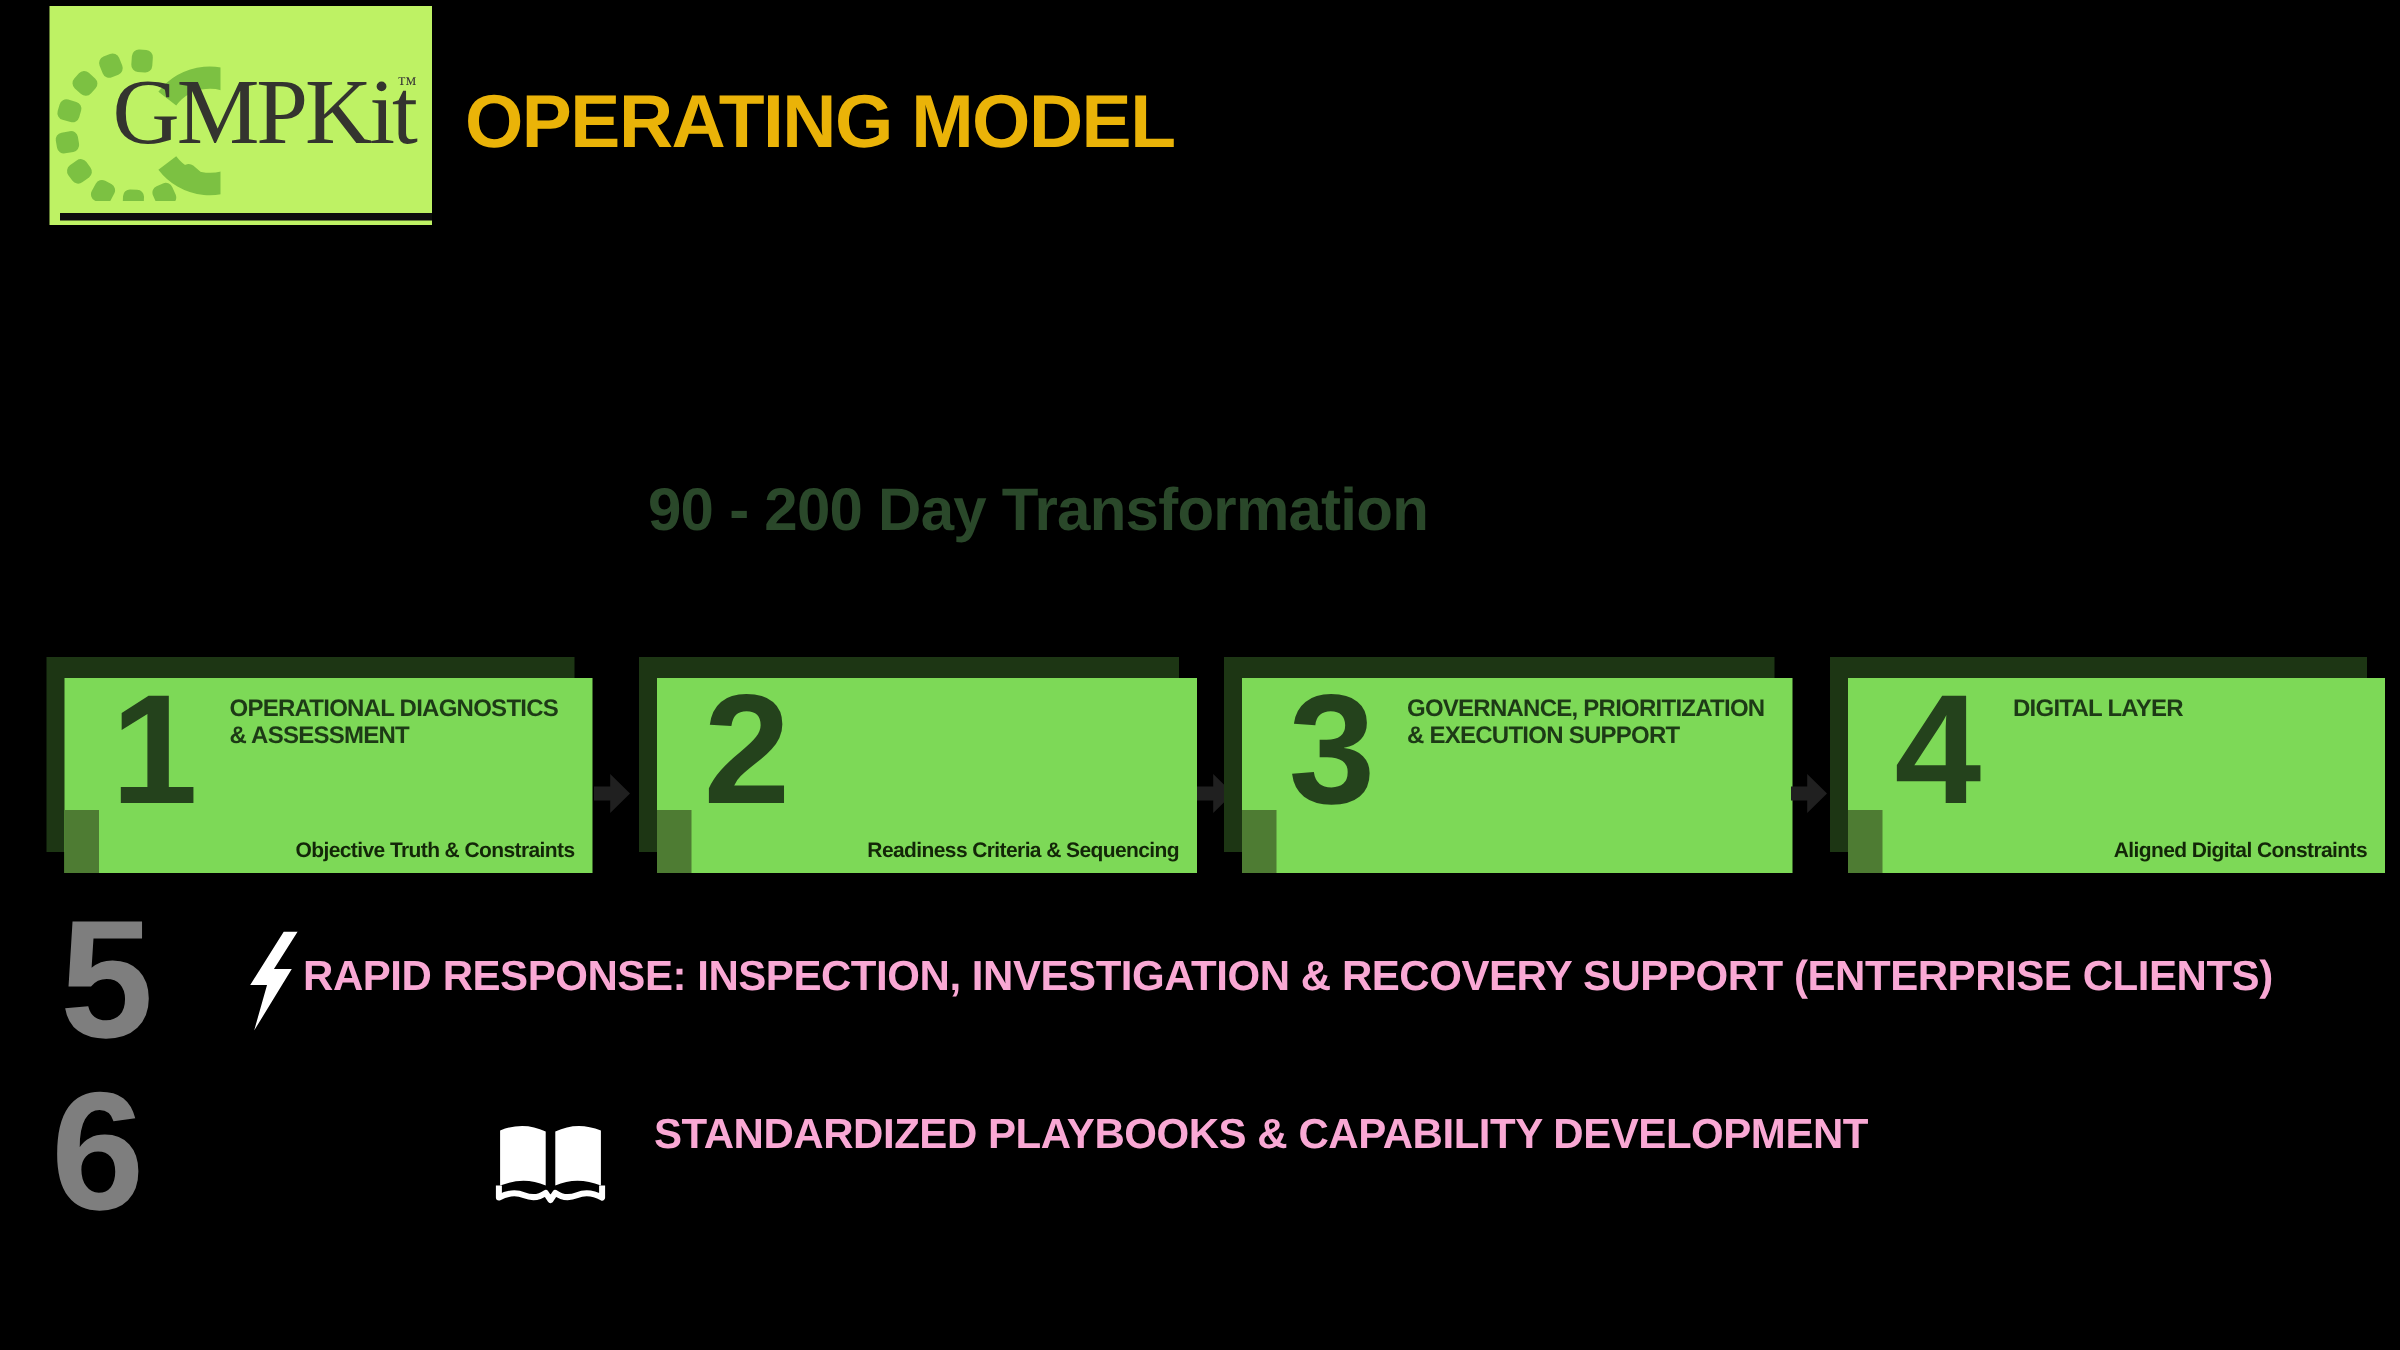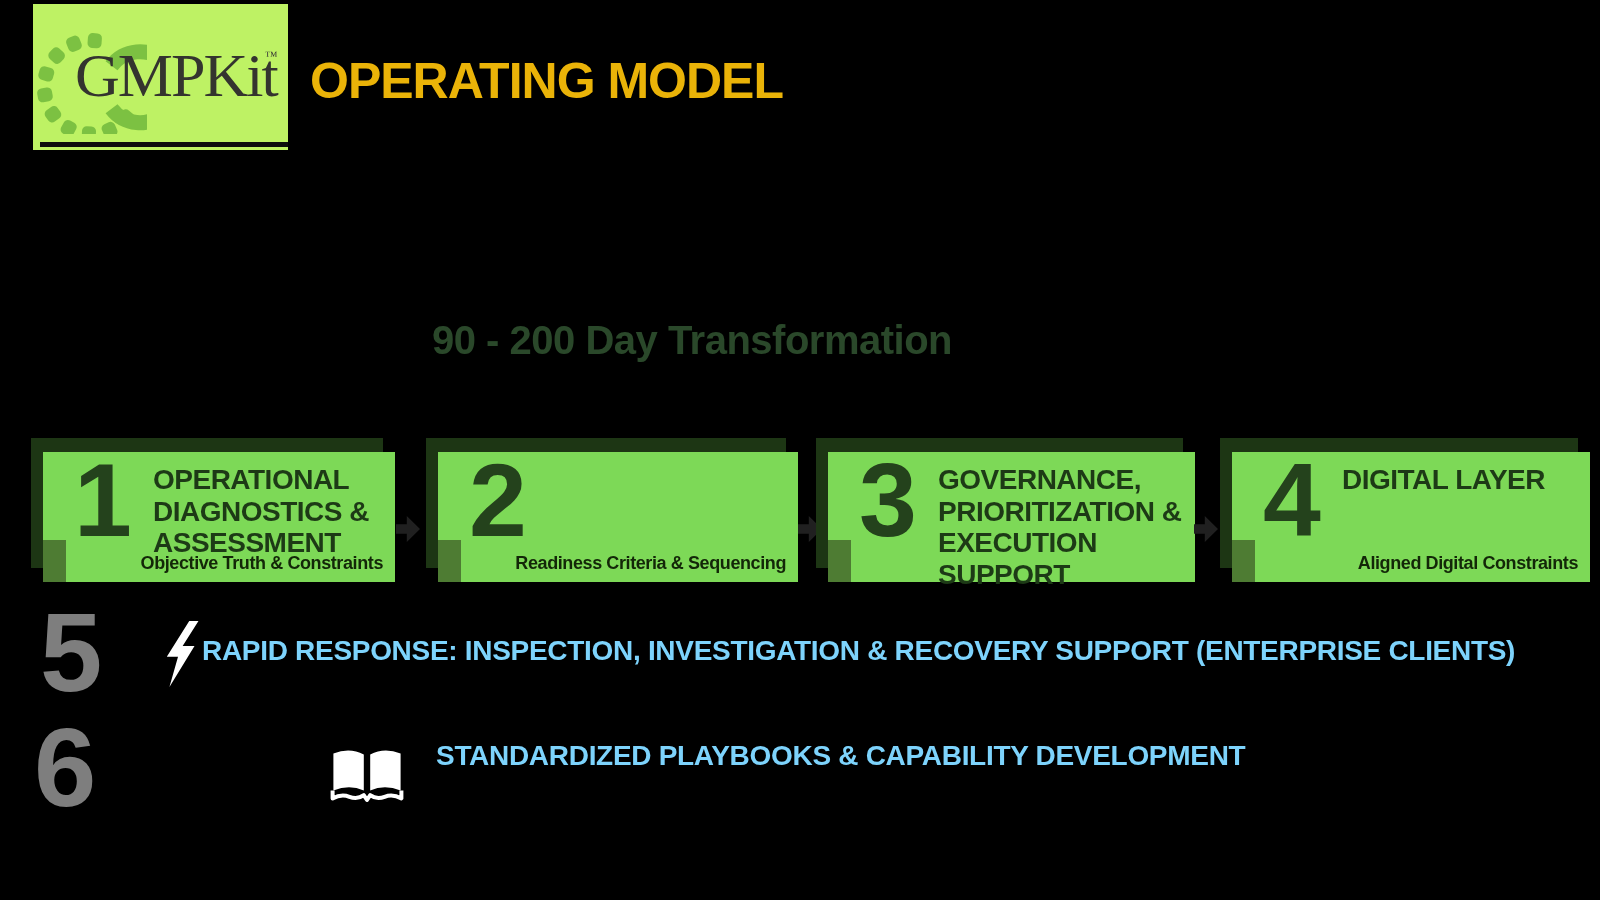--- a/index.html
+++ b/index.html
@@ -51,26 +51,26 @@
   .s4 { left:1232px; width:358px; }
 
   .step-inner { display:flex; align-items:flex-start; padding:6px 8px 0 16px; }
   .step-num {
     font-size:104px; line-height:0.82; font-weight:800;
     color:#24421c; width:84px; text-align:center; flex:0 0 auto;
     letter-spacing:-4px;
   }
   .step-title {
     margin-left:10px; margin-top:6px; width:250px;
-    font-size:28px; line-height:1.13; font-weight:800; letter-spacing:-0.5px;
+    font-size:16px; line-height:1.13; font-weight:800; letter-spacing:-0.5px;
     color:#1d3a16; text-transform:uppercase;
   }
   .step-sub {
     position:absolute; right:12px; bottom:8px;
-    font-size:18px; font-weight:800; letter-spacing:-0.4px;
+    font-size:14px; font-weight:800; letter-spacing:-0.4px;
     color:#132708; white-space:nowrap;
   }
   .step-tab { position:absolute; left:0; bottom:0; width:23px; height:42px; background:#4e7c33; }
 
   .connector {
     position:absolute; top:516px; width:24px; height:26px; background:#202020;
     clip-path:polygon(0 32%, 45% 32%, 45% 0, 100% 50%, 45% 100%, 45% 68%, 0 68%);
   }
   .c1 { left:396px; }
   .c2 { left:798px; }
@@ -83,21 +83,21 @@
   }
   .n5 { left:40px; top:597px; }
   .n6 { left:34px; top:712px; }
 
   .bolt-icon { position:absolute; left:158px; top:621px; width:44px; height:66px; }
   .book-icon { position:absolute; left:326px; top:744px; width:82px; height:64px; }
 
   .service-label {
     position:absolute;
     font-size:28px; line-height:38px; font-weight:800; letter-spacing:-0.3px;
-    color:#7dd3fc; white-space:nowrap;
+    color:#f9a8d4; white-space:nowrap;
   }
   .l5 { left:202px; top:632px; }
   .l6 { left:436px; top:737px; }
 </style>
 </head>
 <body>
 
 <div class="stage">
 
   <div class="logo">

